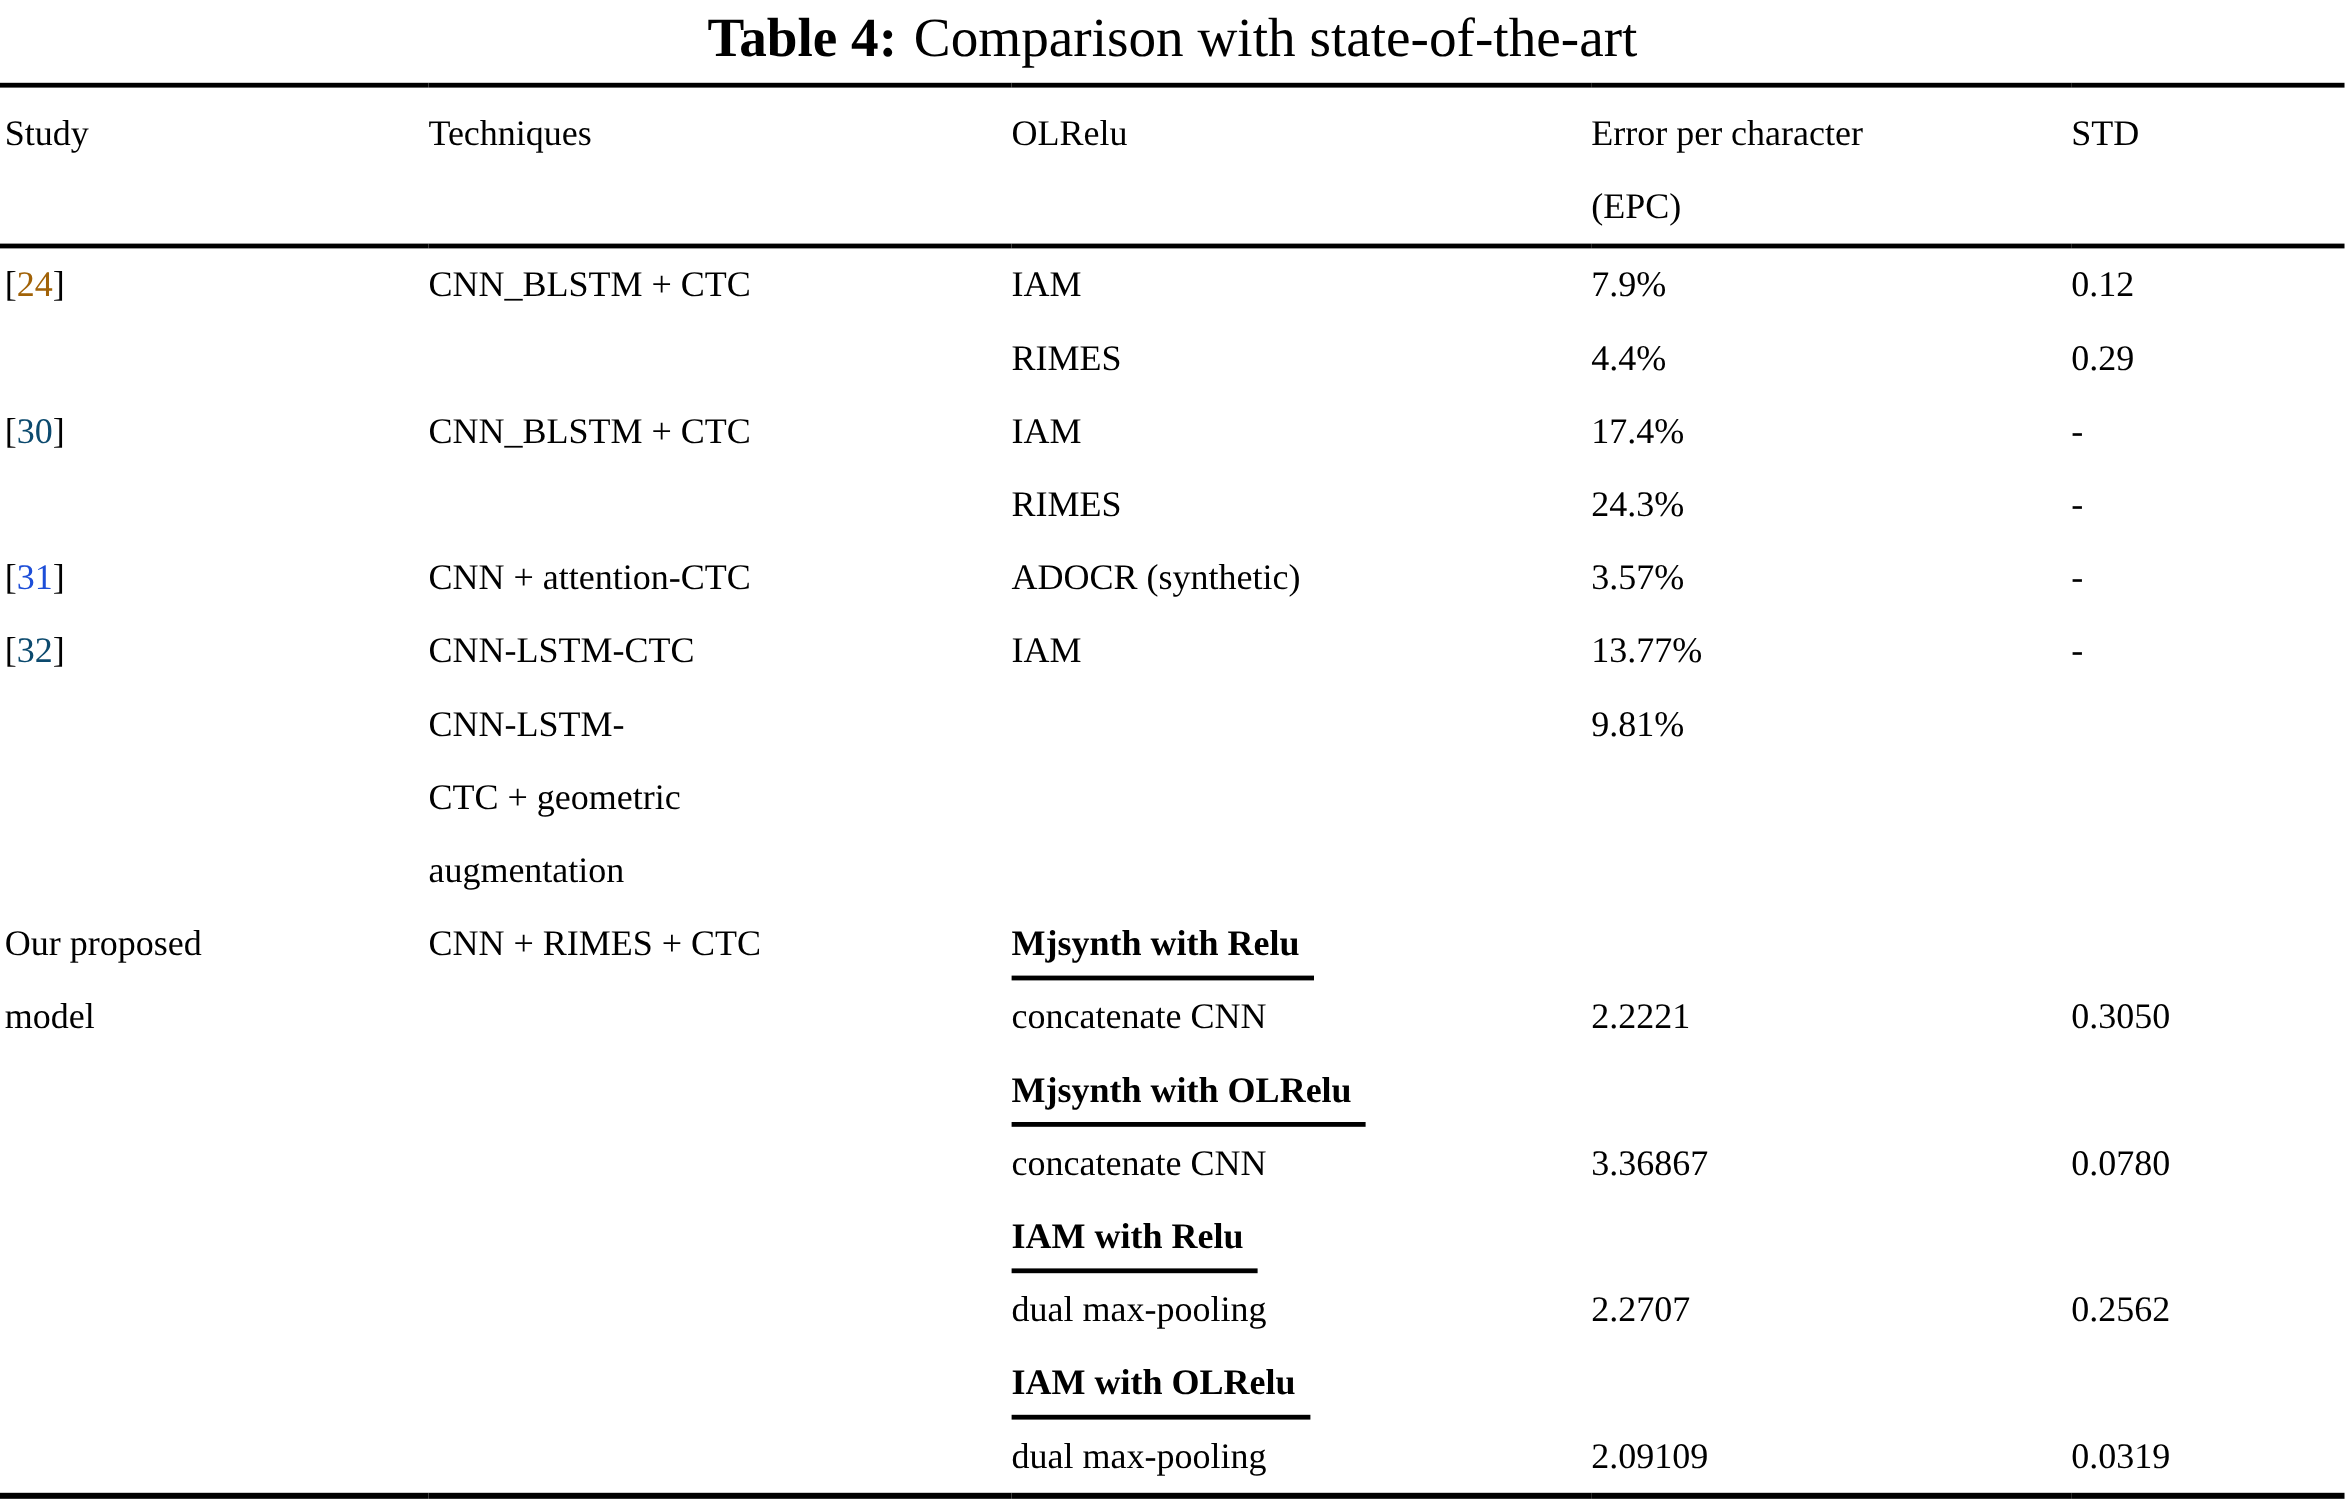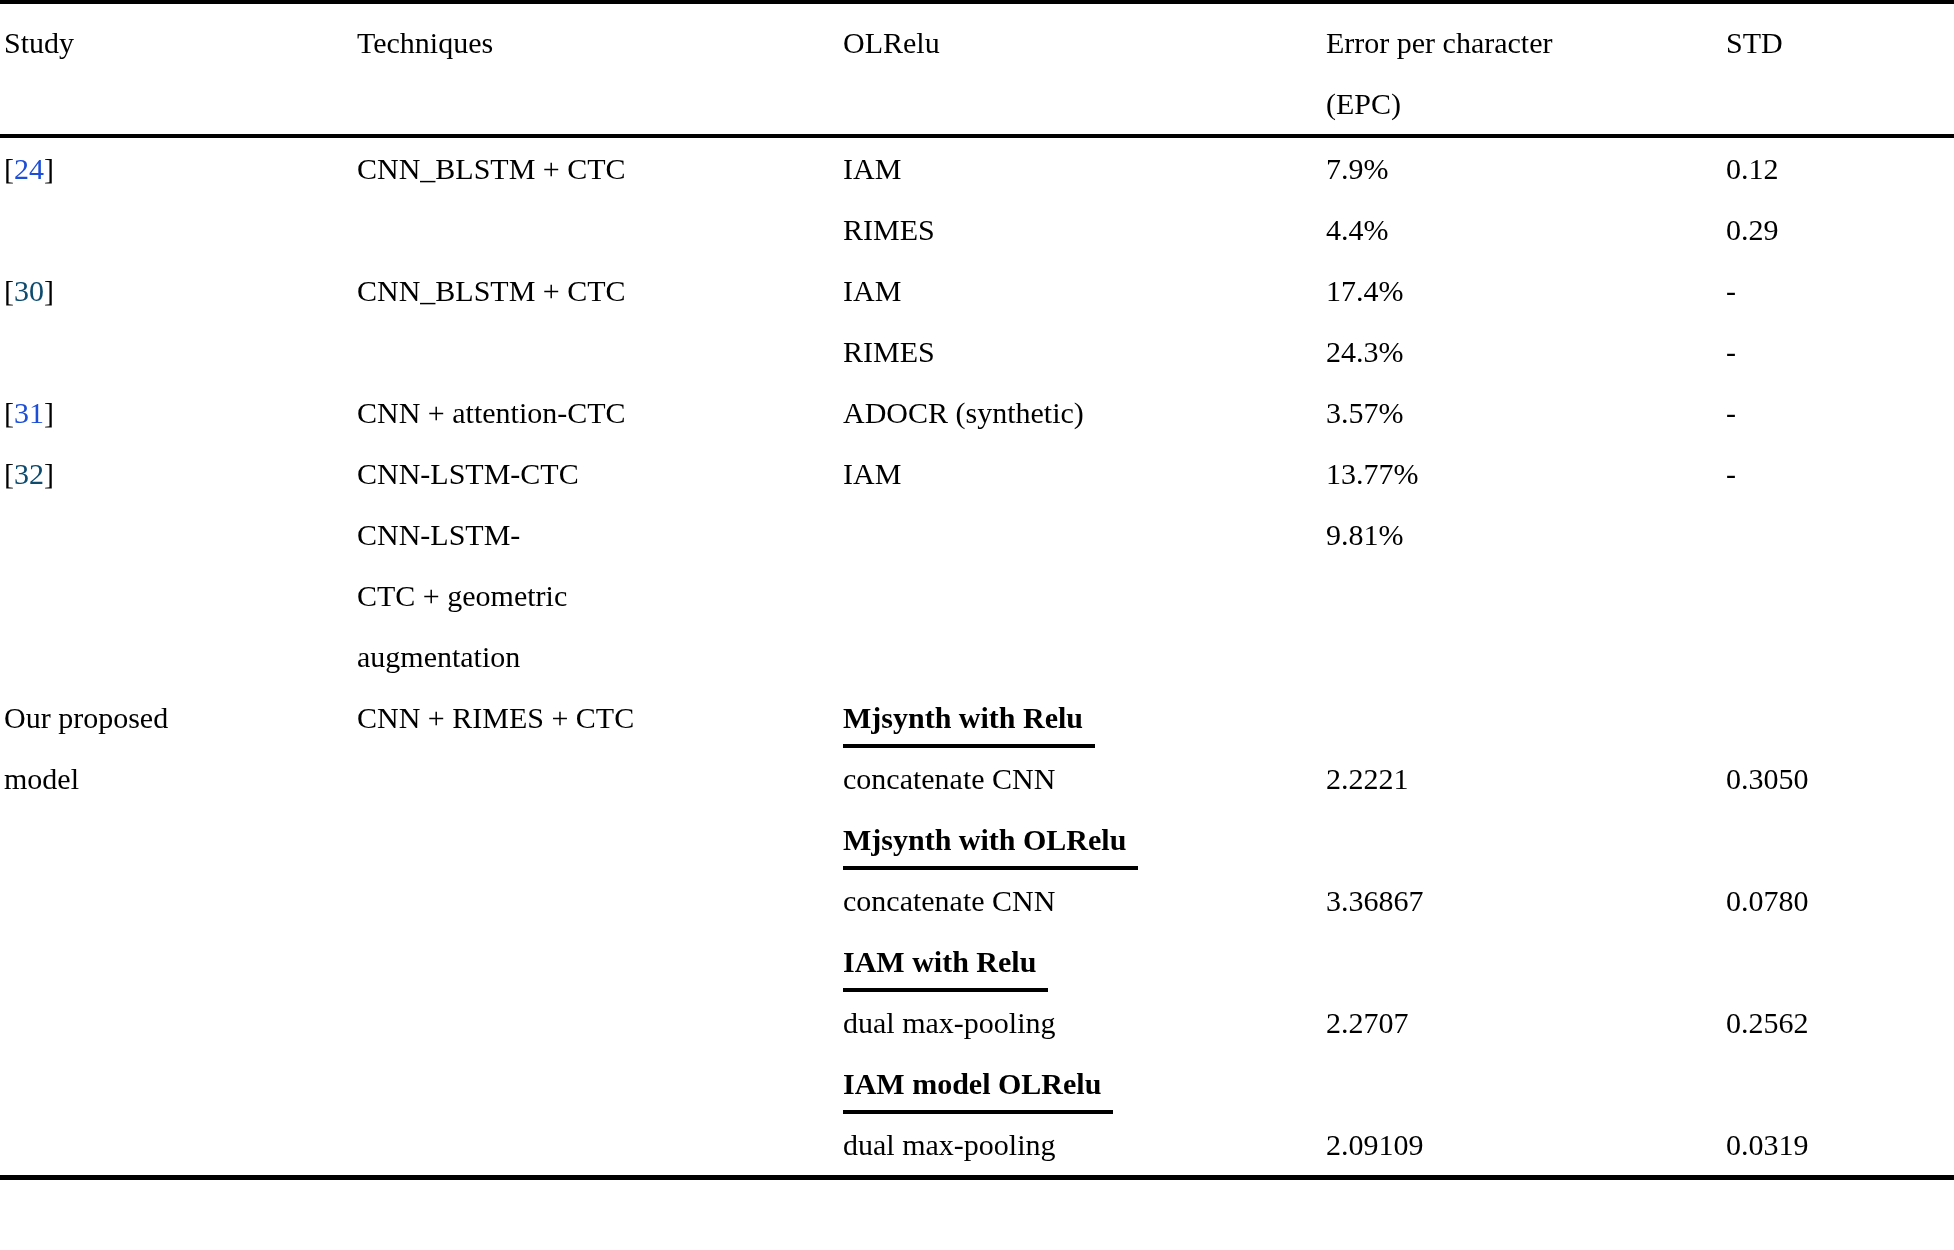--- a/index.html
+++ b/index.html
@@ -66,20 +66,23 @@
     padding: 4px 12px 3px 0;
     border-bottom: 4px solid #000;
     white-space: nowrap;
   }
 </style>
 </head>
 <body>
 
 <div class="figure">
 
+  <div class="caption">
+    <span class="cap-num">Table 4:</span><span>Comparison with state-of-the-art</span>
+  </div>
 
   <table class="cmp">
     <colgroup>
         <col style="width: 357px;">
         <col style="width: 486px;">
         <col style="width: 483px;">
         <col style="width: 400px;">
         <col style="width: 228px;">
       </colgroup>
     <thead>
@@ -87,21 +90,21 @@
         <th class="c0">Study</th>
         <th class="c1">Techniques</th>
         <th class="c2">OLRelu</th>
         <th class="c3">Error per character
 (EPC)</th>
         <th class="c4">STD</th>
       </tr>
     </thead>
     <tbody>
         <tr>
-          <td class="c0" rowspan="2">[<span class="cite" style="color: #1d4ed8;">24</span>]</td>
+          <td class="c0" rowspan="2">[<span class="cite" style="color: #a16207;">24</span>]</td>
           <td class="c1" rowspan="2">CNN_BLSTM + CTC</td>
           <td class="c2">IAM</td>
           <td class="c3">7.9%</td>
           <td class="c4">0.12</td>
         </tr>
         <tr>
           <td class="c2">RIMES</td>
           <td class="c3">4.4%</td>
           <td class="c4">0.29</td>
         </tr>
@@ -160,21 +163,21 @@
         </tr>
         <tr>
           <td class="c2"><span class="ds-head">IAM with Relu</span></td>
         </tr>
         <tr>
           <td class="c2">dual max-pooling</td>
           <td class="c3">2.2707</td>
           <td class="c4">0.2562</td>
         </tr>
         <tr>
-          <td class="c2"><span class="ds-head">IAM model OLRelu</span></td>
+          <td class="c2"><span class="ds-head">IAM with OLRelu</span></td>
         </tr>
         <tr>
           <td class="c2">dual max-pooling</td>
           <td class="c3">2.09109</td>
           <td class="c4">0.0319</td>
         </tr>
       </tbody>
   </table>
 
 </div>

